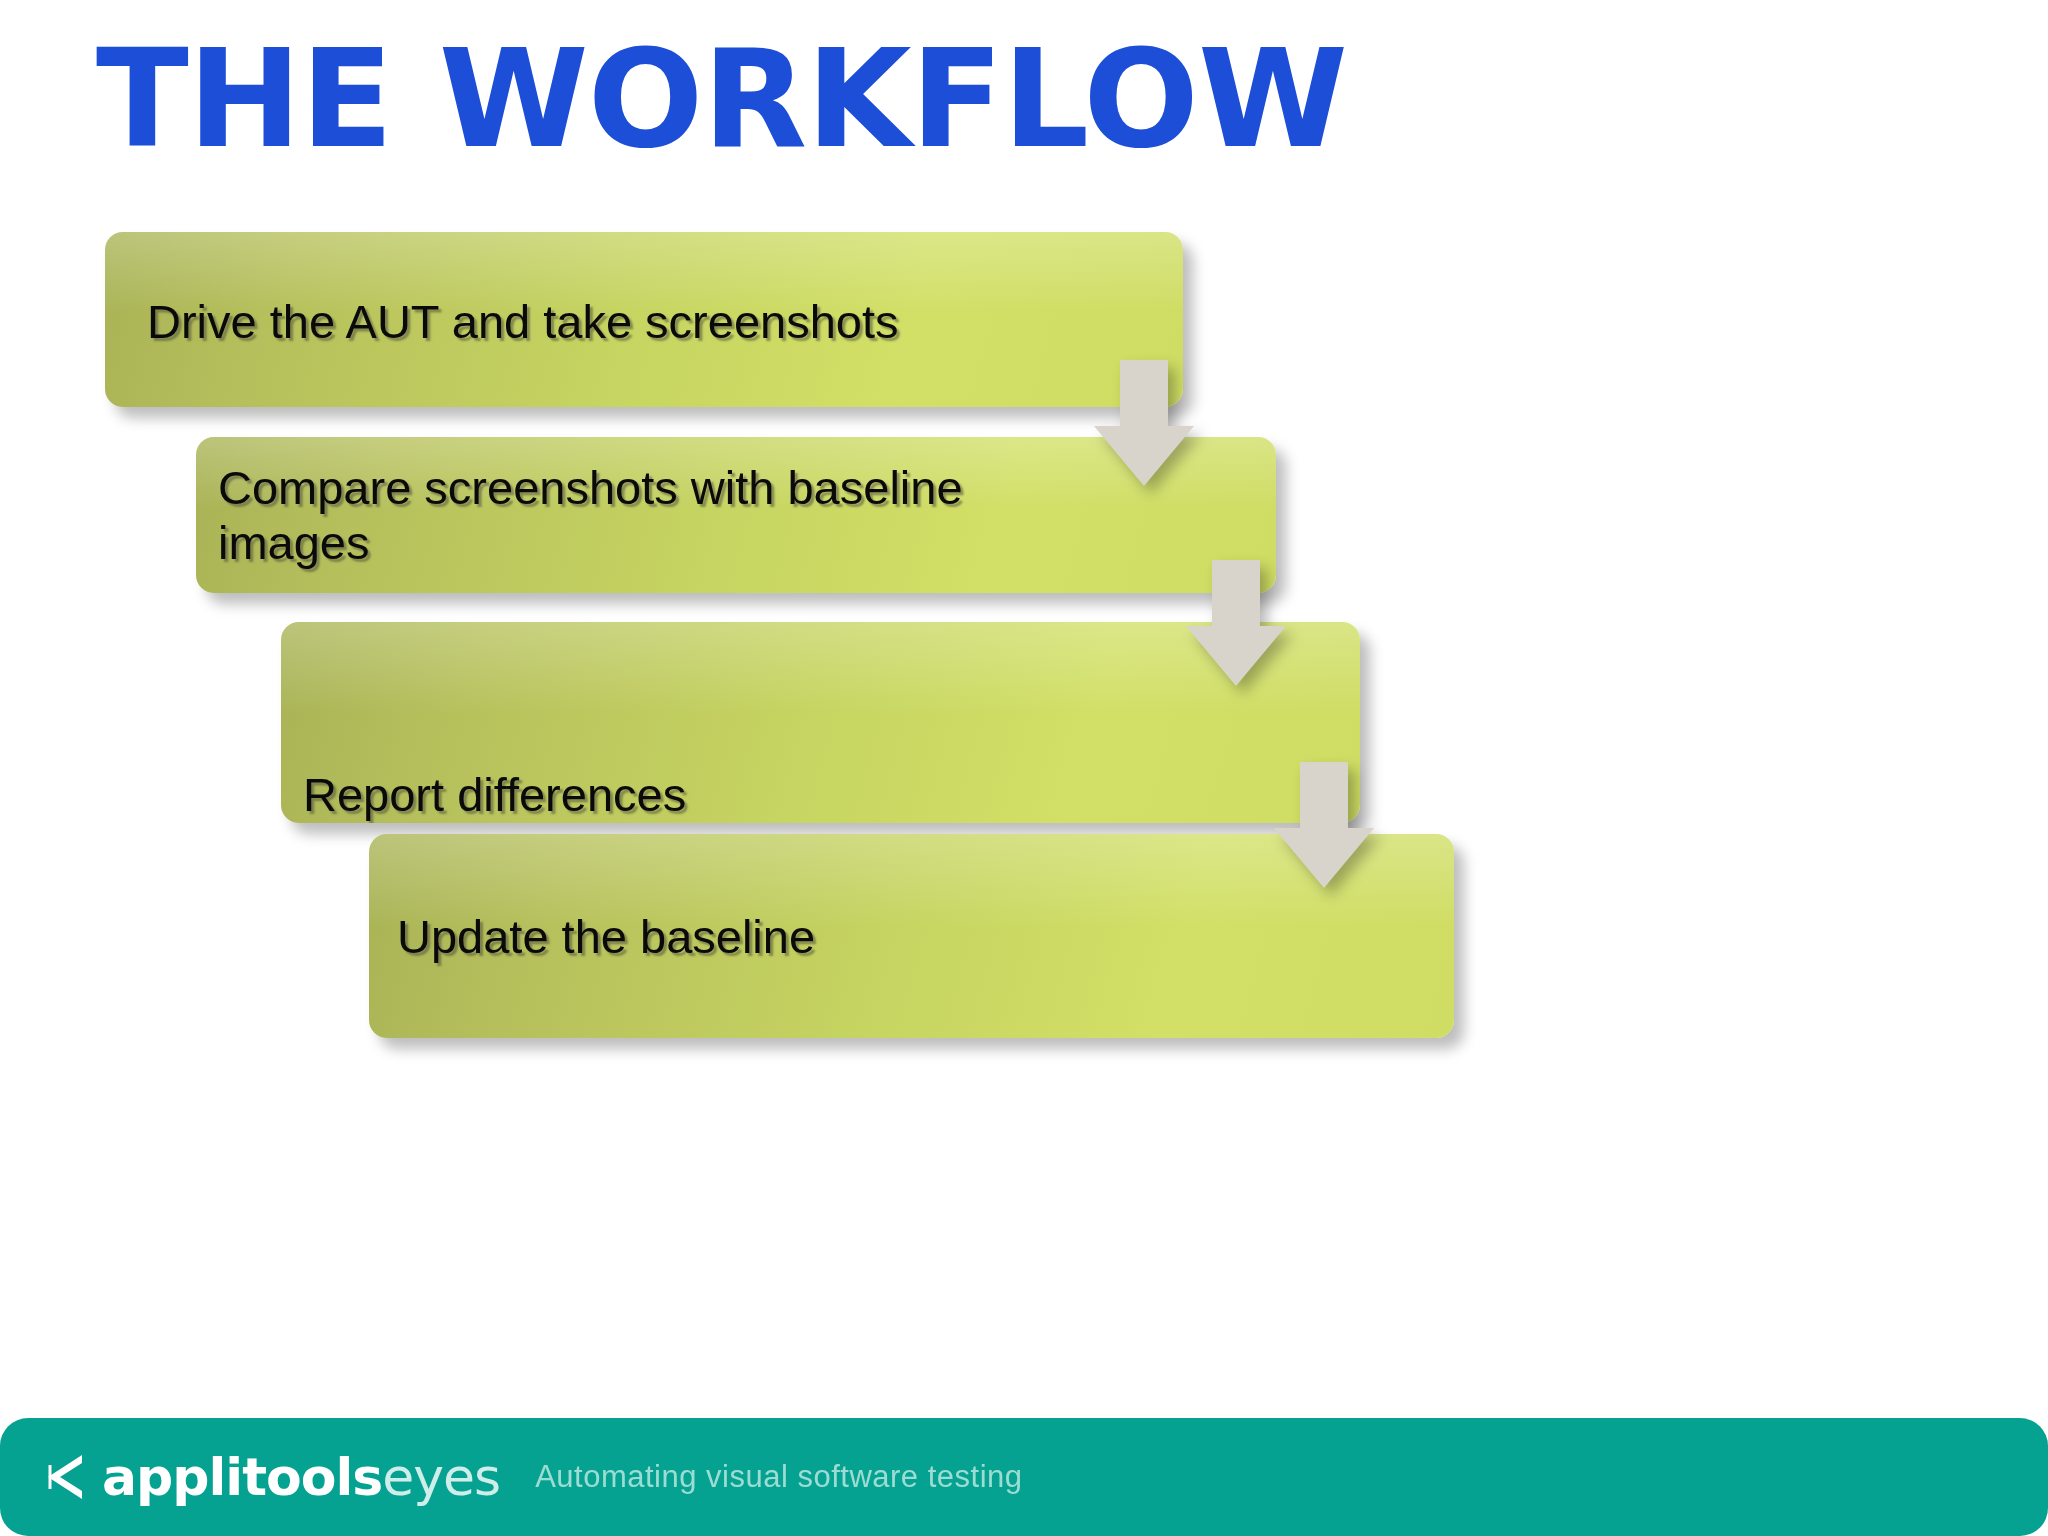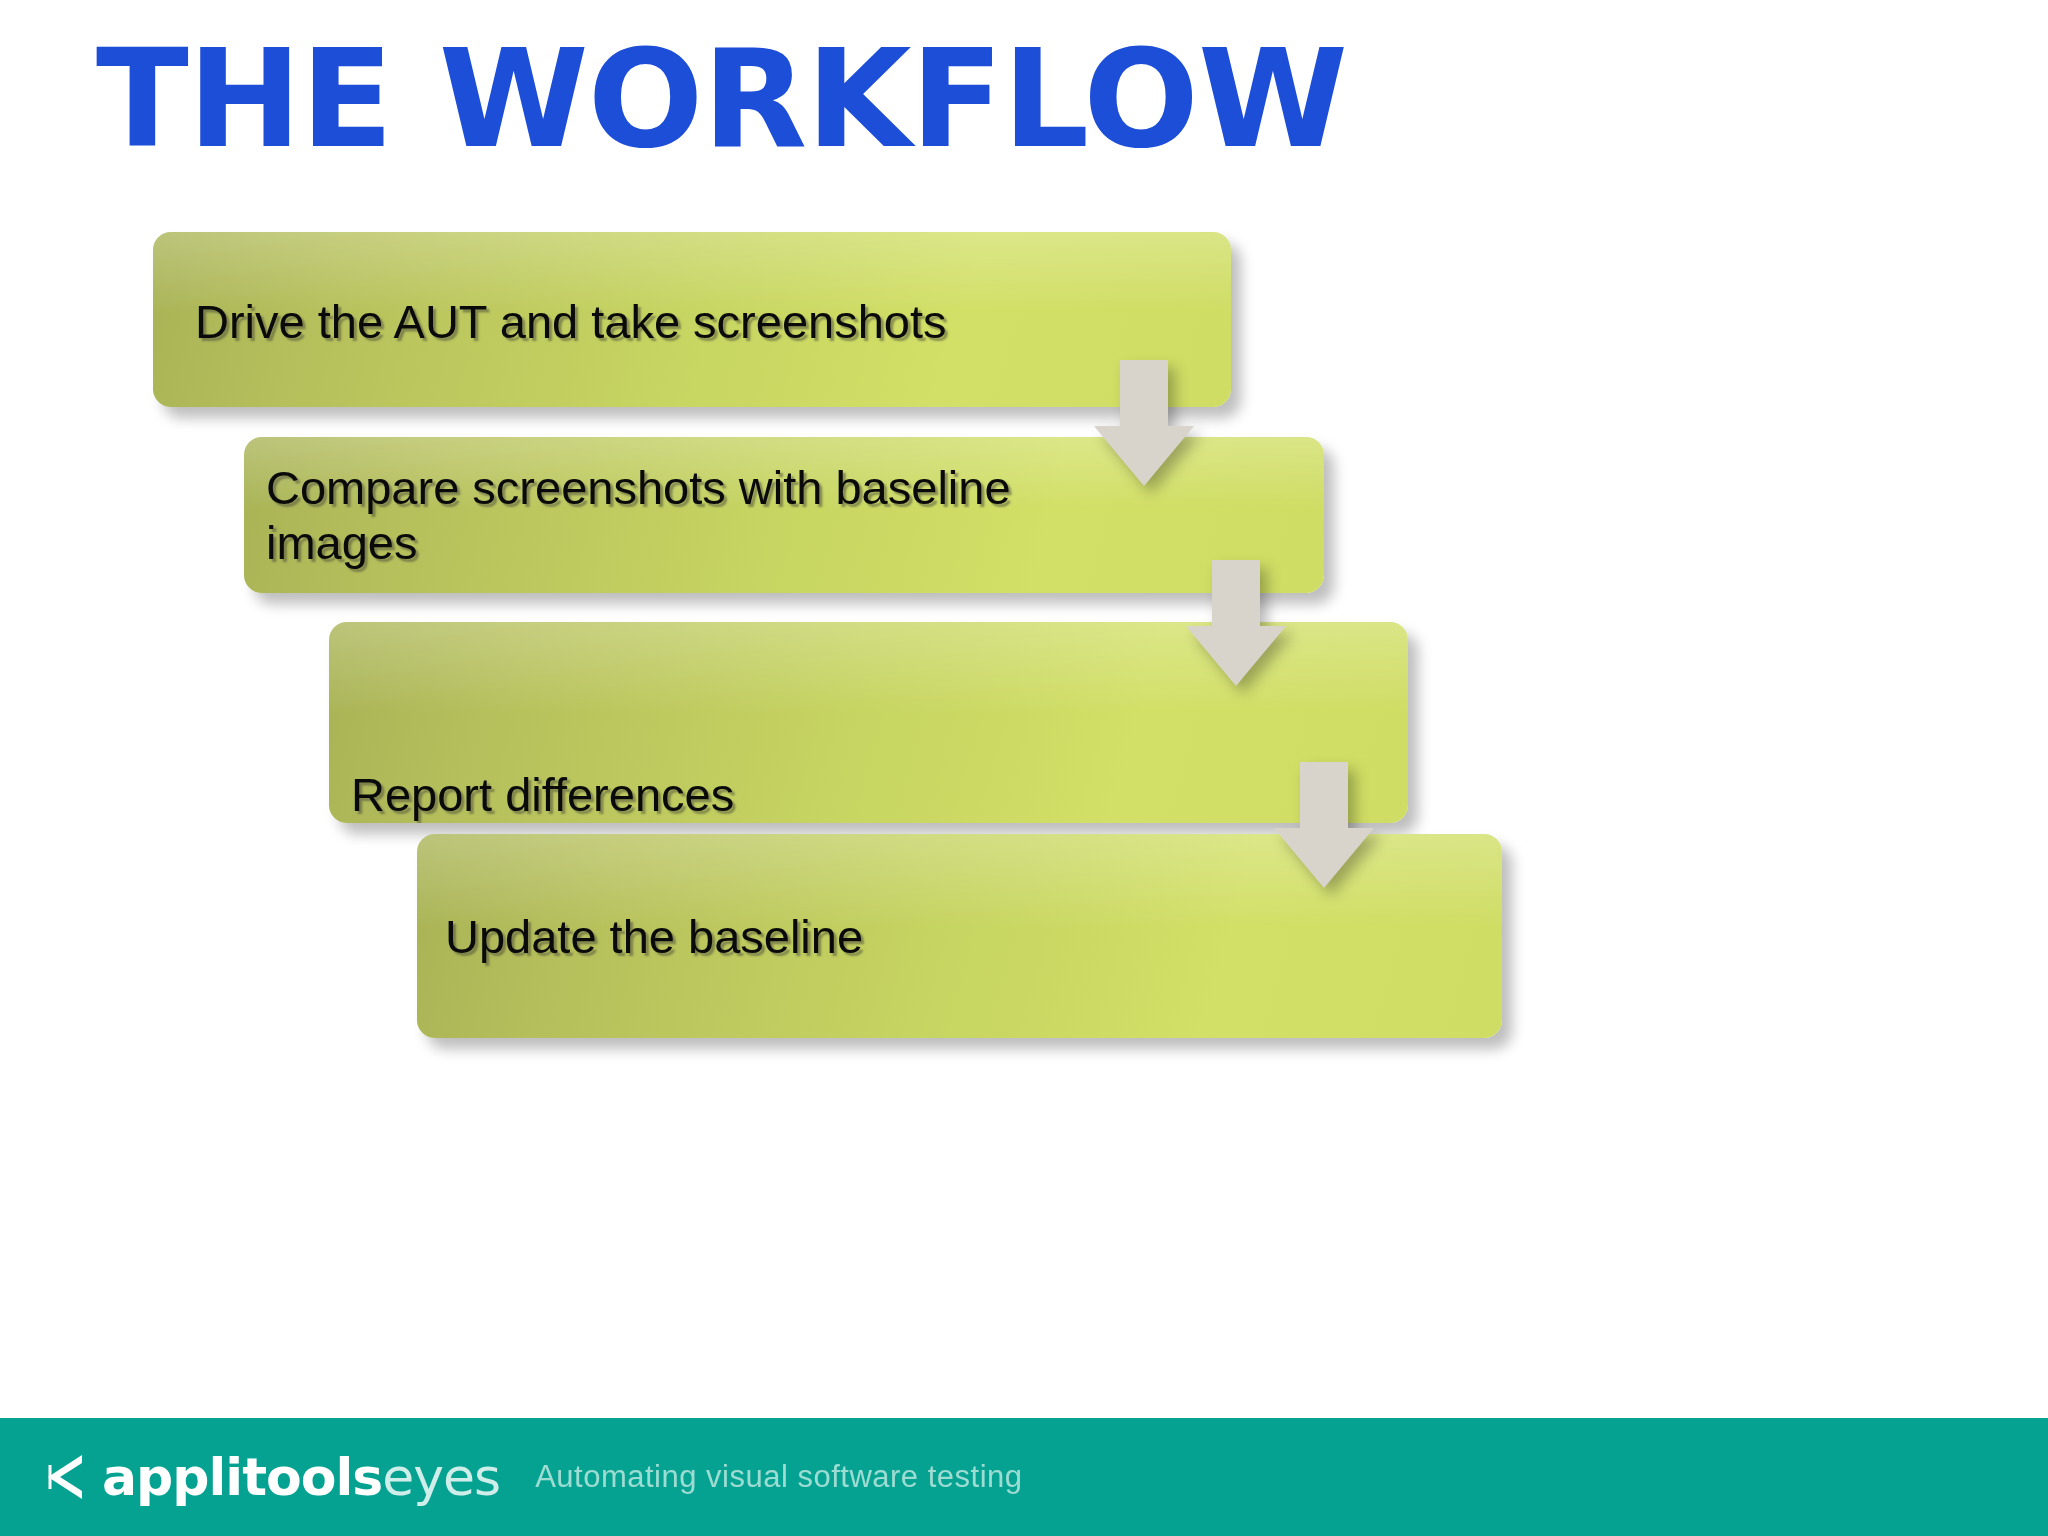--- a/index.html
+++ b/index.html
@@ -45,21 +45,20 @@
                 #a9b356 0%,
                 #b7c15c 18%,
                 #c6d461 48%,
                 #d2e067 74%,
                 #cfdd64 100%);
     box-shadow: 10px 11px 14px rgba(0,0,0,0.26);
     box-sizing: border-box;
     display: flex;
     align-items: center;
     overflow: hidden;
-    margin-left: 48px;
   }
   .step::after {
     content: "";
     position: absolute;
     left: 0; right: 0; top: 0;
     height: 46%;
     background: linear-gradient(180deg, rgba(255,255,255,0.22), rgba(255,255,255,0.0));
     pointer-events: none;
   }
 
@@ -102,20 +101,21 @@
     position: absolute;
     left: 0;
     top: 1418px;
     width: 2048px;
     height: 118px;
     background: #05a292;
     display: flex;
     align-items: center;
     padding-left: 42px;
     box-sizing: border-box;
+    border-radius: 28px;
   }
   .brand-mark {
     width: 46px;
     height: 52px;
     margin-right: 14px;
     flex: 0 0 auto;
   }
   .brand-name {
     font-family: "DejaVu Sans", sans-serif;
     font-size: 52px;

